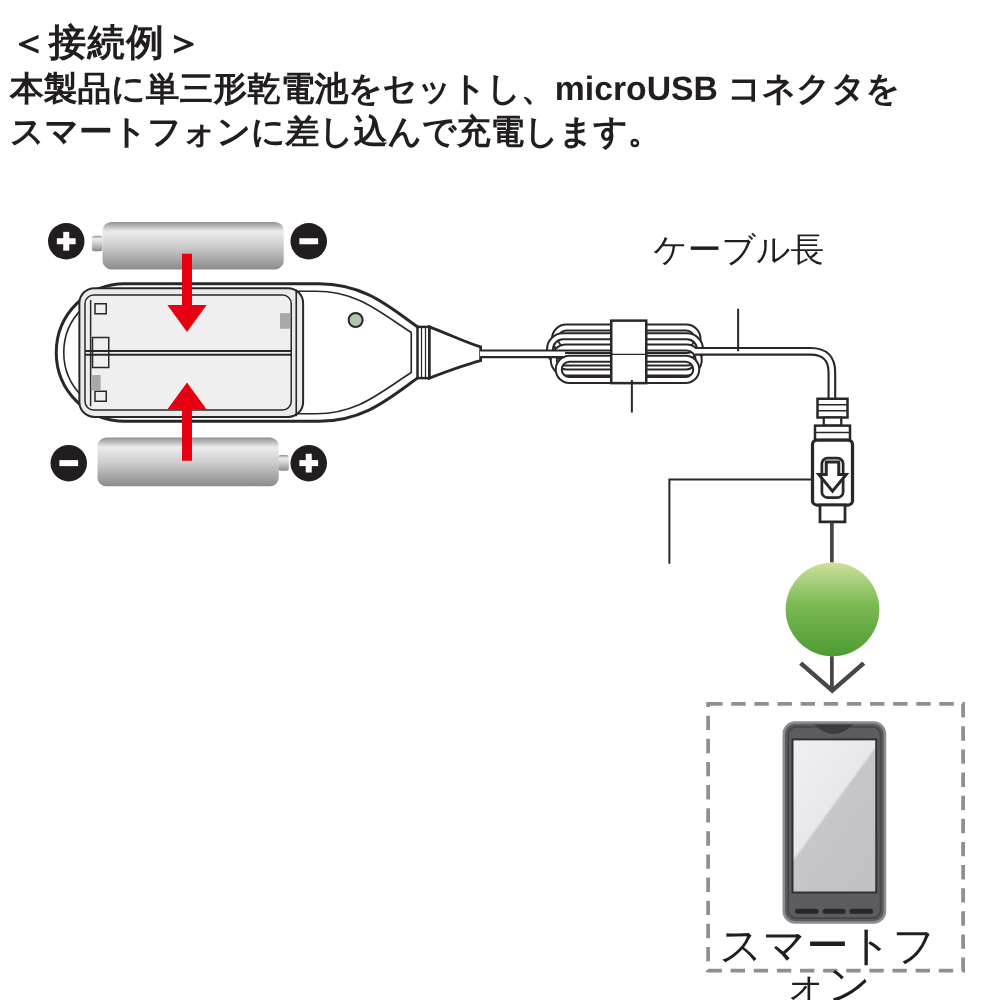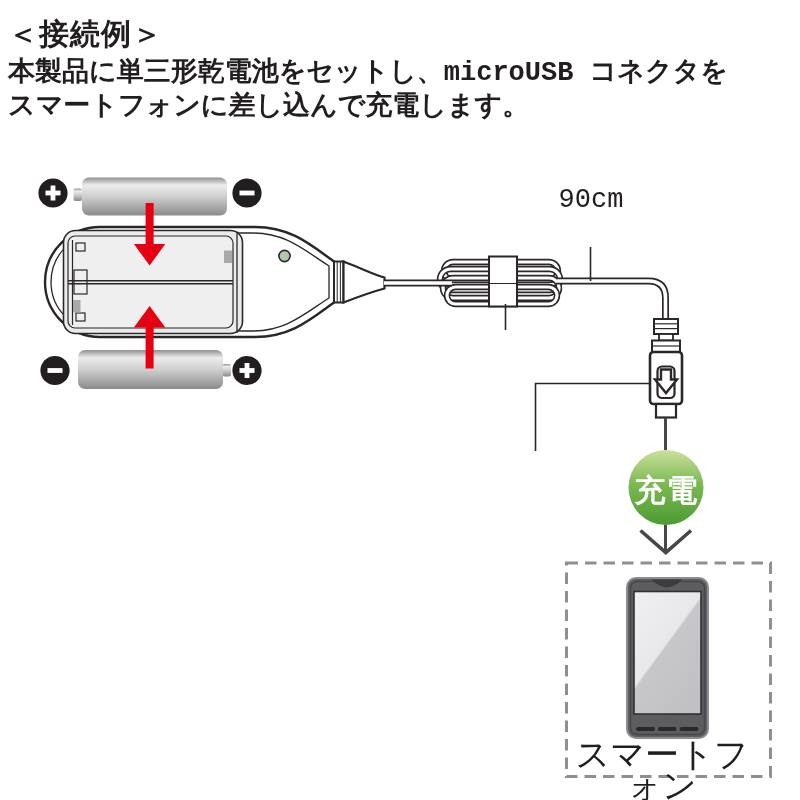--- a/index.html
+++ b/index.html
@@ -1,18 +1,18 @@
 <!DOCTYPE html>
 <html><head>
 <meta charset="utf-8">
 <style>
   html,body{margin:0;padding:0;background:#fff;}
   #canvas{
     position:relative;width:800px;height:800px;background:#ffffff;
-    font-family:Liberation Mono, monospace;
+    font-family:Liberation Sans, sans-serif;
     color:#221e1f;overflow:hidden;
   }
   .abs{position:absolute;}
   .hdr-title{left:8px;top:14px;font-size:30px;font-weight:bold;letter-spacing:1px;}
   .hdr-line1{left:8px;top:53px;font-size:27px;font-weight:bold;}
   .hdr-line2{left:8px;top:87px;font-size:27px;font-weight:bold;}
   .lbl{text-align:center;font-size:27px;line-height:31px;color:#221e1f;}
   .lbl-cable{left:491px;top:185px;width:200px;}
   .lbl-cordband{left:405px;top:328px;width:200px;}
   .lbl-microusb{left:436px;top:450px;width:200px;font-size:26px;line-height:29px;}
@@ -160,24 +160,23 @@
       <rect x="658" y="727" width="18.5" height="4" rx="2" fill="#29292b"></rect>
       <rect x="679.5" y="727" width="19" height="4" rx="2" fill="#29292b"></rect>
     </g>
   </svg>
 
   <div class="abs hdr-title">＜接続例＞</div>
   <div class="abs hdr-line1">本製品に単三形乾電池をセットし、microUSB コネクタを</div>
   <div class="abs hdr-line2">スマートフォンに差し込んで充電します。</div>
 
   <div class="abs lbl lbl-cable">
-    <div>90cm</div>
+    <div>ケーブル長</div>
   </div>
 
 
   <div class="abs lbl lbl-microusb">
   </div>
 
-  <div class="abs lbl-charge">充電</div>
 
   <div class="abs lbl lbl-smartphone">スマートフォン</div>
 
 </div>
 
 </body></html>

